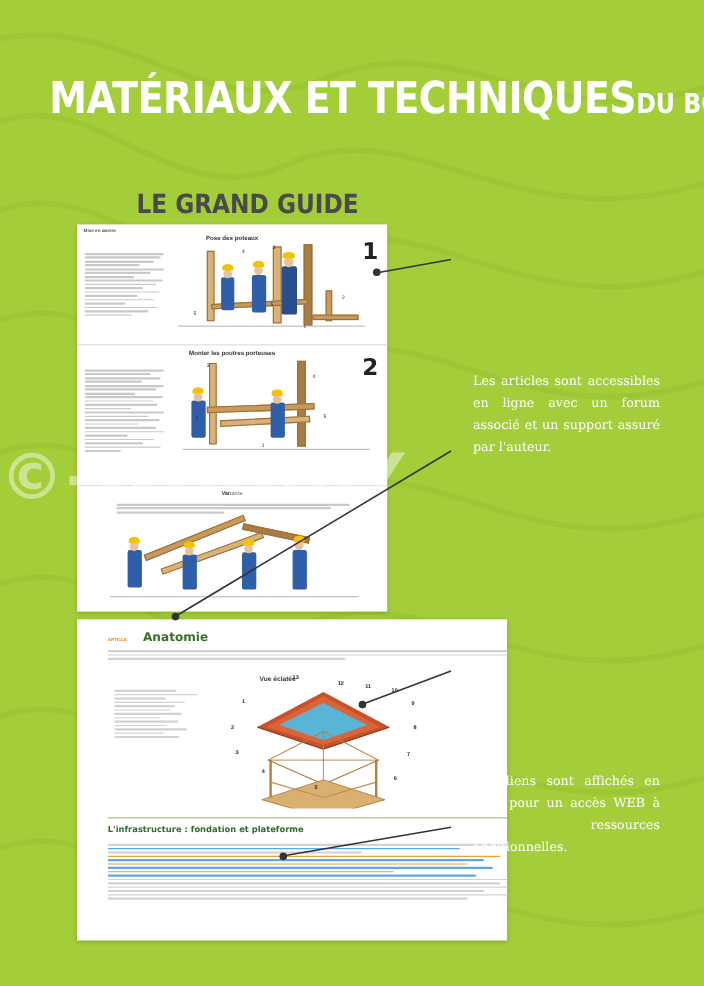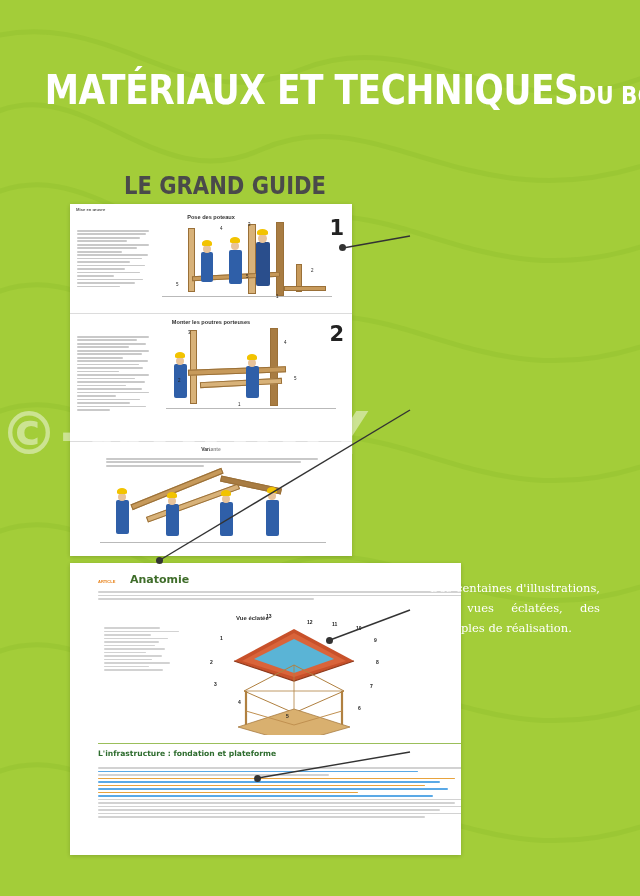--- a/index.html
+++ b/index.html
@@ -467,15 +467,16 @@
     <line x1="343" y1="248" x2="410" y2="236" stroke="#333" stroke-width="1.4"></line>
     <line x1="160" y1="560" x2="410" y2="410" stroke="#333" stroke-width="1.4"></line>
     <line x1="330" y1="640" x2="410" y2="610" stroke="#333" stroke-width="1.4"></line>
     <line x1="258" y1="778" x2="410" y2="752" stroke="#333" stroke-width="1.4"></line>
   </svg>
   <div class="dot" style="left:339px; top:244px;"></div>
   <div class="dot" style="left:156px; top:557px;"></div>
   <div class="dot" style="left:326px; top:637px;"></div>
   <div class="dot" style="left:254px; top:775px;"></div>
 
-  <div class="callout c3">Des centaines d'illustrations, des vues éclatées, des exemples de réalisation.</div>
+  <div class="callout c2">Les articles sont accessibles en ligne avec un forum associé et un support assuré par l'auteur.</div>
+  <div class="callout c4">Les liens sont affichés en clair pour un accès WEB à des ressources additionnelles.</div>
 
 </div>
 
 </body></html>

